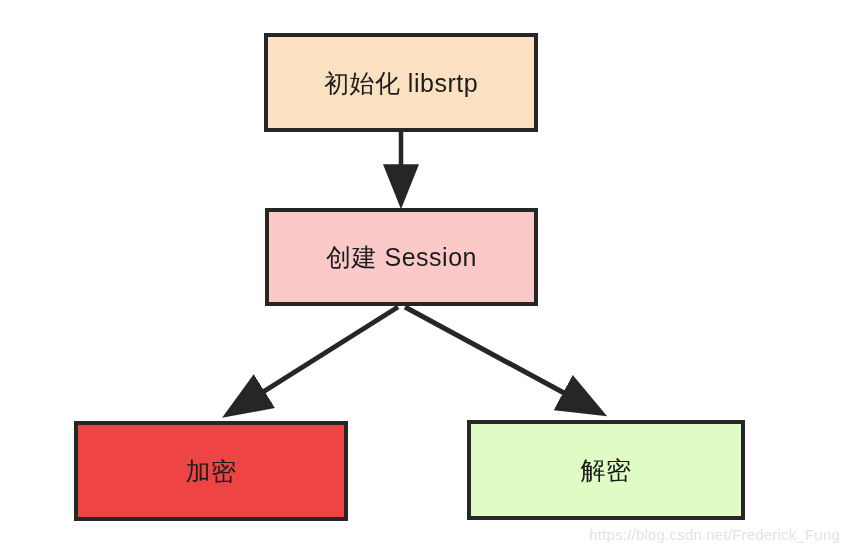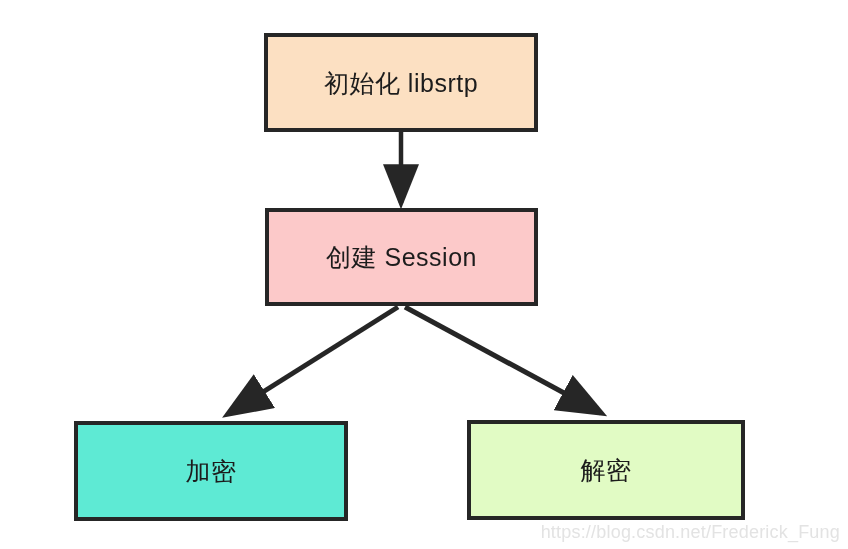--- a/index.html
+++ b/index.html
@@ -53,34 +53,34 @@
     top: 208px;
     width: 273px;
     height: 98px;
     background: #fcc9c9;
   }
   #node-encrypt {
     left: 74px;
     top: 421px;
     width: 274px;
     height: 100px;
-    background: #5eead4;
+    background: #ef4444;
   }
   #node-decrypt {
     left: 467px;
     top: 420px;
     width: 278px;
     height: 100px;
     background: #e1fbc4;
   }
   .watermark {
     position: absolute;
     right: 8px;
     bottom: 6px;
-    font-size: 18px;
+    font-size: 15px;
     color: #e3e3e3;
     letter-spacing: 0.2px;
     z-index: 5;
     white-space: nowrap;
   }
 </style>
 </head>
 <body>
 
 <div id="canvas">

